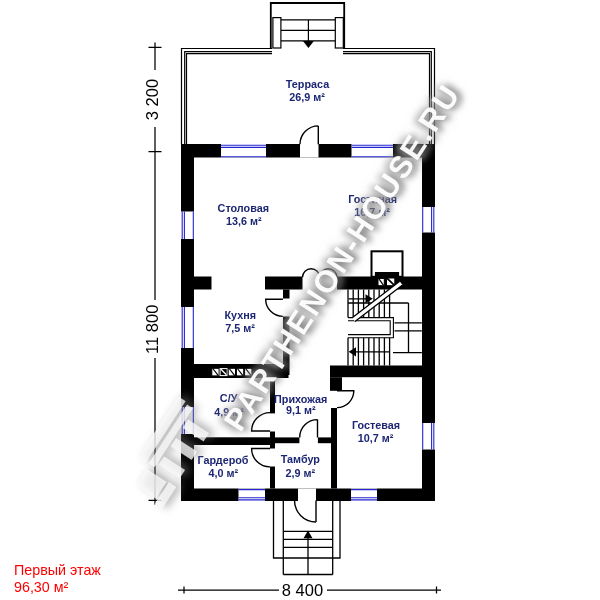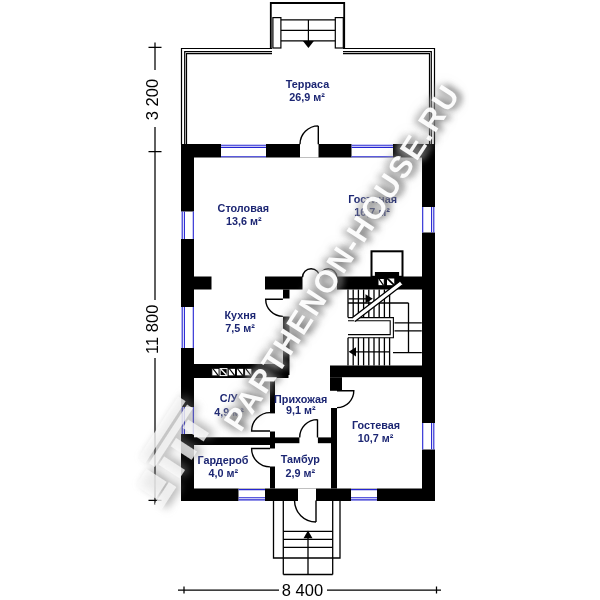--- a/index.html
+++ b/index.html
@@ -239,13 +239,14 @@
     <rect x="28" y="21" width="10" height="25"></rect>
     <rect x="50" y="21" width="10" height="25"></rect>
     <rect x="-24" y="13" width="20" height="24"></rect>
     <rect x="-30" y="39" width="27" height="9"></rect>
   </g>
 </svg>
 </div>
 
 <div id="wm">PARTHENON-HOUSE.RU</div>
 
+<div id="red">Первый этаж<br>96,30 м²</div>
 </div>
 
 </body></html>

